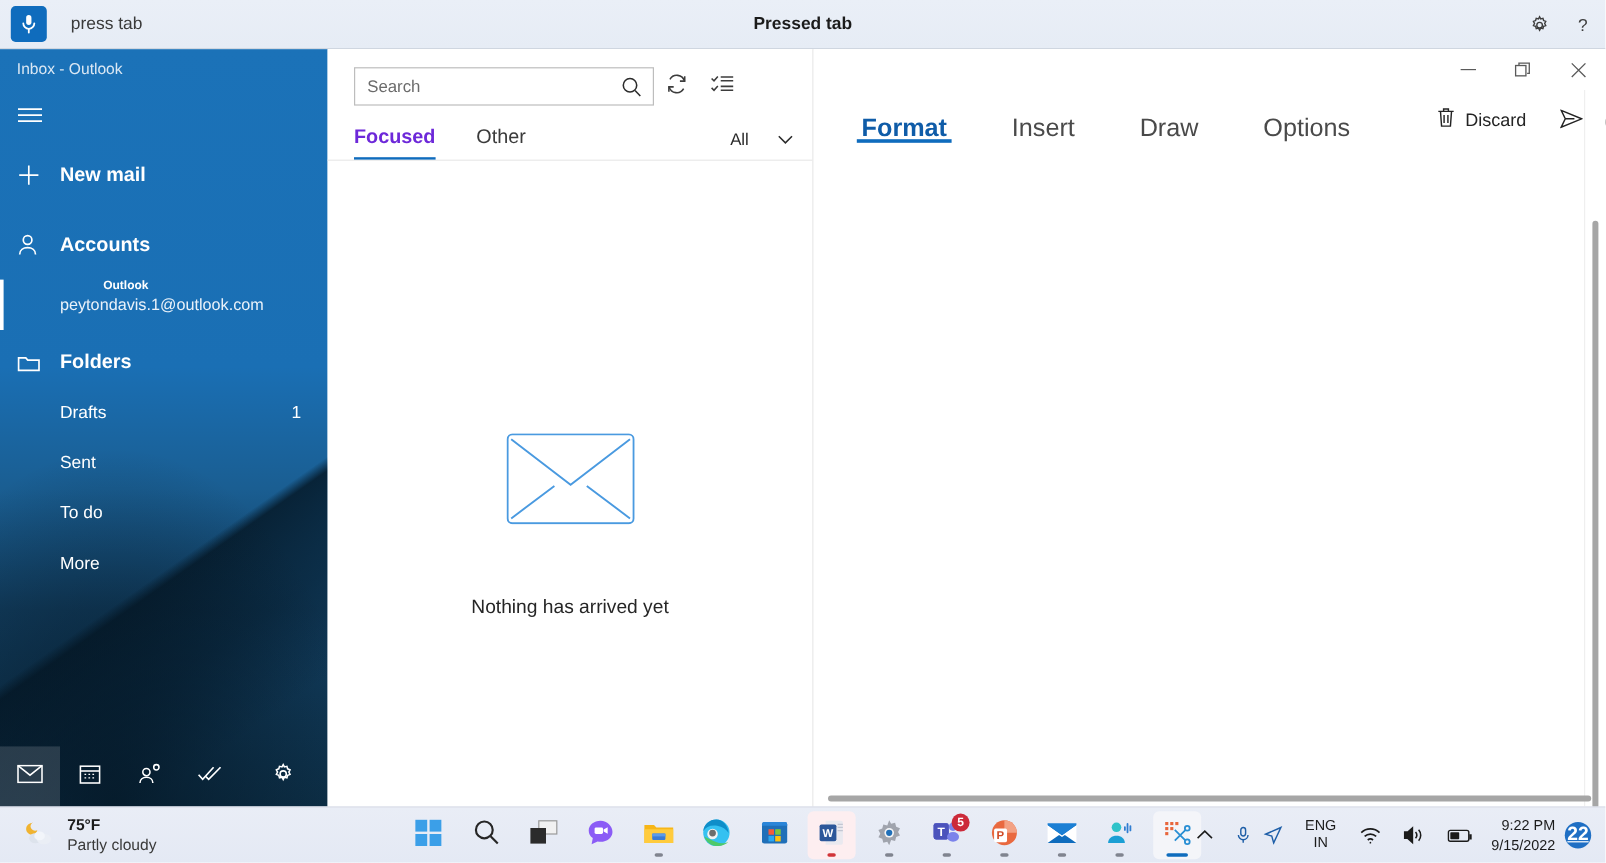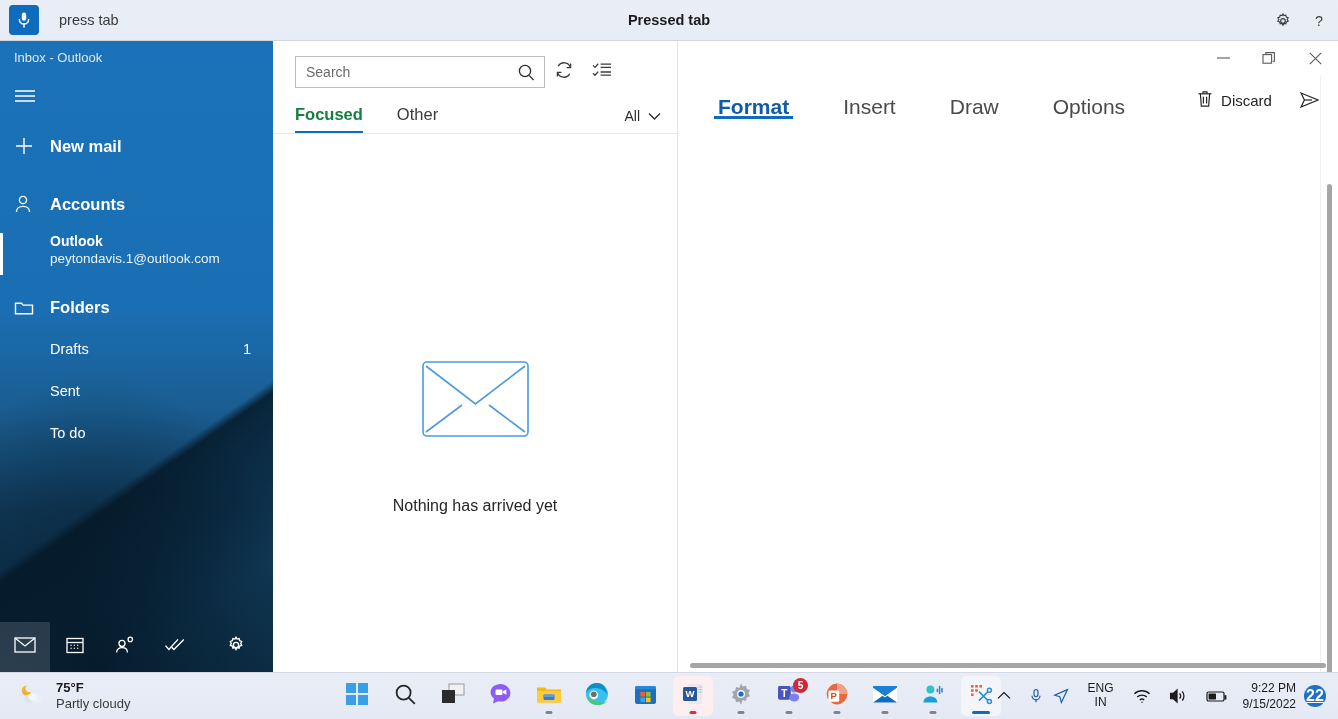--- a/index.html
+++ b/index.html
@@ -70,21 +70,21 @@
     display: flex; align-items: center; height: 42px; padding-left: 14px; cursor: pointer;
   }
   .nav-row .ic { width: 36px; display: flex; align-items: center; }
   .nav-row .lbl { font-size: 16.5px; font-weight: 600; }
   .newmail { margin-top: 14px; }
   .accounts { margin-top: 16px; }
   .acct {
     position: relative; margin-top: 2px; padding: 6px 14px 8px 50px; cursor: pointer;
   }
   .acct .sel { position: absolute; left: 0; top: 6px; width: 3px; height: 42px; background:#fff; }
-  .acct .n { font-size: 14px; font-weight: 700; }
+  .acct .n { font-size: 10px; font-weight: 700; margin-left: 36px; }
   .acct .e { font-size: 13.5px; color: #eaf2fa; margin-top: 2px; }
   .folders { margin-top: 12px; }
   .fold {
     position: relative; display: flex; align-items: center; justify-content: space-between;
     height: 42px; padding: 0 22px 0 50px; font-size: 14.5px; cursor: pointer;
   }
   .fold.active { font-weight: 700; }
   .fold.active .sel { position: absolute; left: 0; top: 7px; width: 3px; height: 28px; background:#fff; }
   .nav-bottom {
     position: absolute; left: 0; bottom: 0; width: 273px; height: 50px;
@@ -113,26 +113,26 @@
   .search input::placeholder { color: #6b6b6b; }
   .search .mag { position: absolute; right: 8px; top: 6px; cursor: pointer; }
   .icbtn { width: 38px; height: 34px; display: flex; align-items: center; justify-content: center;
     cursor: pointer; color: #3c3c3c; }
   .list-top .icbtn:first-of-type { margin-left: 16px; }
   .pivots { display: flex; align-items: flex-end; padding: 16px 16px 0 22px; }
   .pivot {
     position: relative; font-size: 16.5px; color: #3b3b3b; padding: 0 6px 9px 0;
     margin-right: 28px; cursor: pointer;
   }
-  .pivot.on { color: #15803d; font-weight: 700; }
+  .pivot.on { color: #6d28d9; font-weight: 700; }
   .pivot.on::after {
     content: ""; position: absolute; left: 0; right: 6px; bottom: 0; height: 2px; background: #0f6cbd;
   }
   .allfilter {
-    margin-left: auto; display: flex; align-items: center; gap: 8px; padding-bottom: 9px;
+    margin-left: auto; display: flex; align-items: center; gap: 24px; padding-bottom: 9px;
     font-size: 14px; color: #2b2b2b; cursor: pointer;
   }
   .list-sep { border-top: 1px solid #e9e9e9; margin-top: 0; }
   .empty {
     position: absolute; left: 0; right: 0; top: 320px; text-align: center;
   }
   .empty .env { display: inline-block; }
   .empty .txt { margin-top: 56px; font-size: 16px; color: #262626; }
 
   
@@ -309,20 +309,24 @@
           <span>1</span>
         </div>
         <div class="fold">
           <span>Sent</span>
           <span></span>
         </div>
         <div class="fold">
           <span>To do</span>
           <span></span>
         </div>
+        <div class="fold">
+          <span>More</span>
+          <span></span>
+        </div>
       </div>
 
       <div class="nav-bottom">
         <div class="tb on">
           <span>
             <svg width="22" height="16" viewBox="0 0 22 16" fill="none" stroke="#fff" stroke-width="1.3">
               <rect x="1" y="1" width="20" height="14"></rect>
                 <path d="M1 1l10 8 10-8"></path>
             </svg>
           </span>

